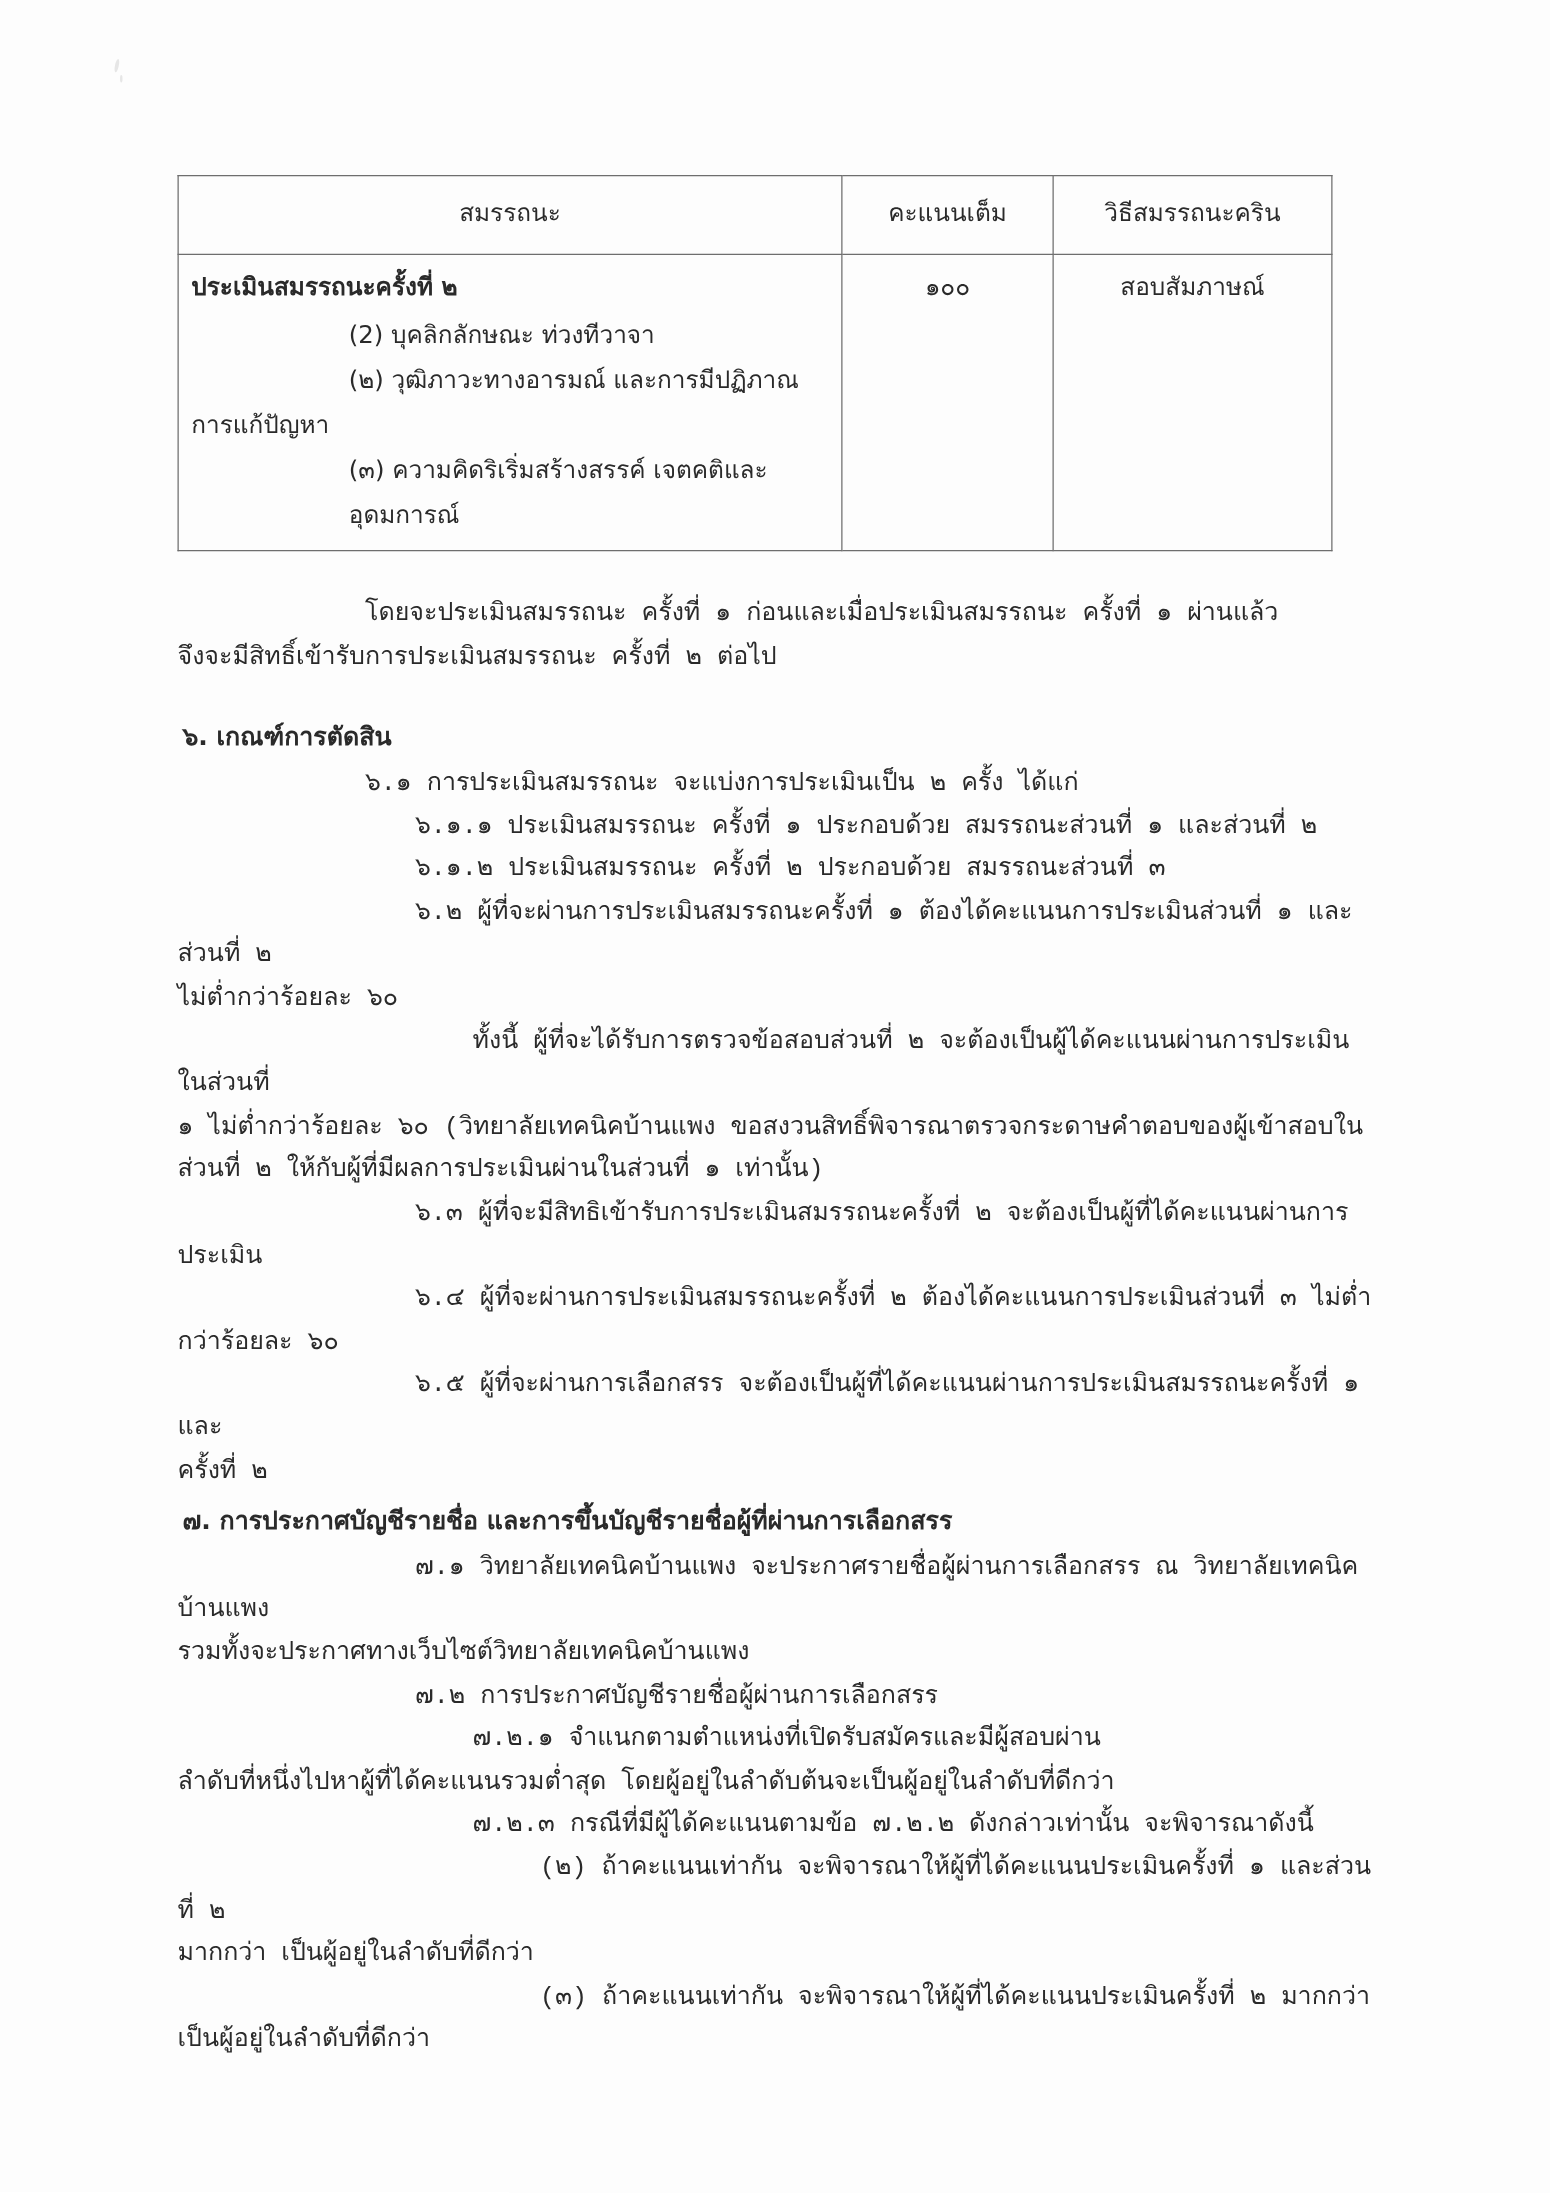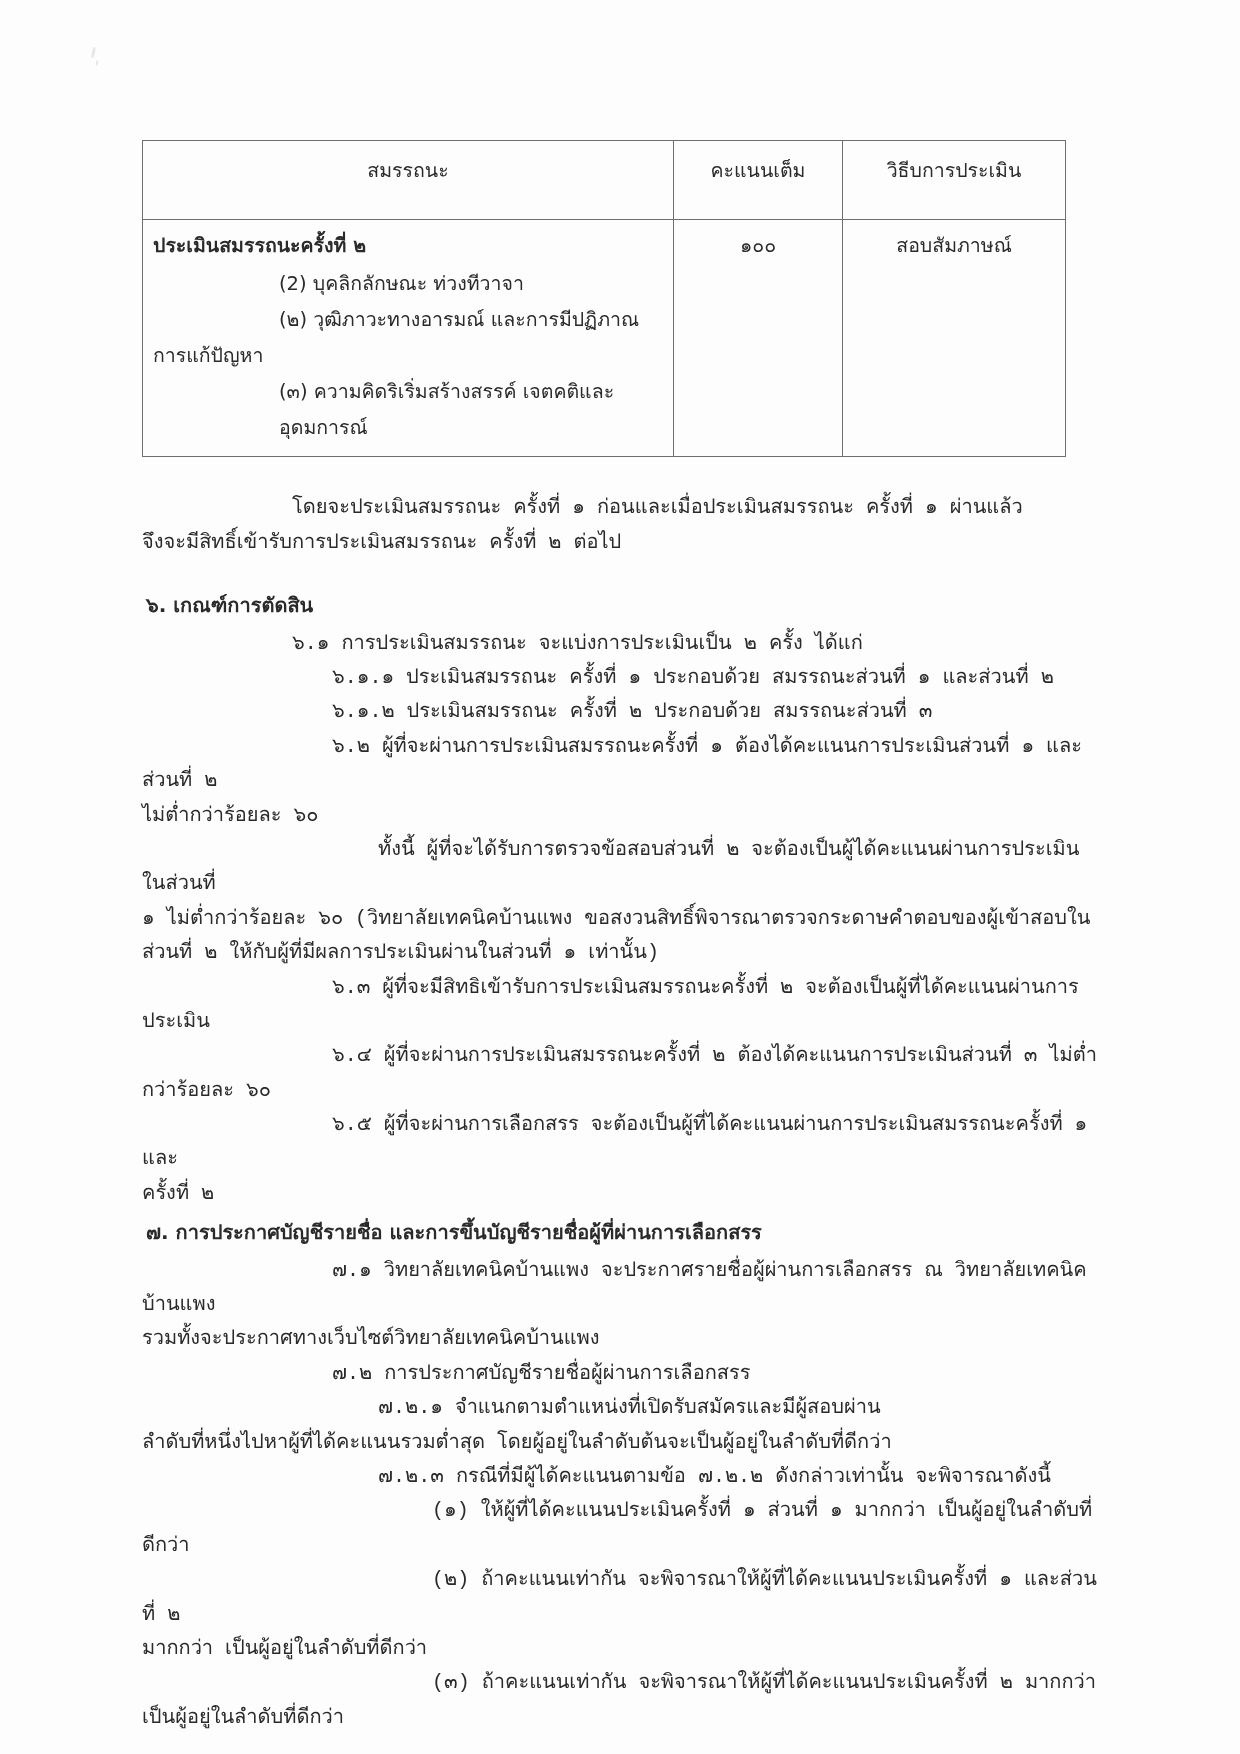--- a/index.html
+++ b/index.html
@@ -44,21 +44,21 @@
     line-height: 1.85;
   }
   table.assess td, table.assess th {
     border: 1px solid #6e6e6e;
     vertical-align: top;
     padding: 8px 10px 10px 10px;
     font-weight: normal;
   }
   table.assess thead th {
     padding-top: 12px;
-    padding-bottom: 30px;
+    padding-bottom: 14px;
     vertical-align: middle;
   }
   .col-competency { width: 510px; }
   .col-score      { width: 148px; }
   .col-method     { width: 202px; }
 
   .cell-center { text-align: center; }
   .row-title   { font-weight: bold; display: block; margin-bottom: 2px; }
   .sub-item    { display: block; padding-left: 126px; }
   .hang-left   { display: block; padding-left: 0; }
@@ -96,21 +96,21 @@
   <span class="scan-speck speck-a"></span>
   <span class="scan-speck speck-b"></span>
 
   <div class="content">
 
     <table class="assess">
       <thead>
         <tr>
           <th class="col-competency">สมรรถนะ</th>
           <th class="col-score">คะแนนเต็ม</th>
-          <th class="col-method">วิธีบการประเมิน</th>
+          <th class="col-method">วิธีสมรรถนะคริน</th>
         </tr>
       </thead>
       <tbody>
         <tr>
           <td class="col-competency body-cell">
             <span class="row-title">ประเมินสมรรถนะครั้งที่ ๒</span>
             <span class="sub-item">(2) บุคลิกลักษณะ ท่วงทีวาจา</span>
             <span class="sub-item">(๒) วุฒิภาวะทางอารมณ์ และการมีปฏิภาณ</span>
             <span class="hang-left">การแก้ปัญหา</span>
             <span class="sub-item">(๓) ความคิดริเริ่มสร้างสรรค์ เจตคติและ</span>
@@ -141,20 +141,19 @@
     <p class="para indent-2">๖.๕ ผู้ที่จะผ่านการเลือกสรร  จะต้องเป็นผู้ที่ได้คะแนนผ่านการประเมินสมรรถนะครั้งที่ ๑ และ</p>
     <p class="para indent-0">ครั้งที่ ๒</p>
 
     <p class="heading">๗. การประกาศบัญชีรายชื่อ  และการขึ้นบัญชีรายชื่อผู้ที่ผ่านการเลือกสรร</p>
     <p class="para indent-2">๗.๑ วิทยาลัยเทคนิคบ้านแพง จะประกาศรายชื่อผู้ผ่านการเลือกสรร  ณ วิทยาลัยเทคนิคบ้านแพง</p>
     <p class="para indent-0">รวมทั้งจะประกาศทางเว็บไซต์วิทยาลัยเทคนิคบ้านแพง</p>
     <p class="para indent-2">๗.๒ การประกาศบัญชีรายชื่อผู้ผ่านการเลือกสรร</p>
     <p class="para indent-3">๗.๒.๑ จำแนกตามตำแหน่งที่เปิดรับสมัครและมีผู้สอบผ่าน</p>
     <p class="para indent-0">ลำดับที่หนึ่งไปหาผู้ที่ได้คะแนนรวมต่ำสุด  โดยผู้อยู่ในลำดับต้นจะเป็นผู้อยู่ในลำดับที่ดีกว่า</p>
     <p class="para indent-3">๗.๒.๓ กรณีที่มีผู้ได้คะแนนตามข้อ ๗.๒.๒ ดังกล่าวเท่านั้น  จะพิจารณาดังนี้</p>
-    <p class="para indent-4">(๑) ให้ผู้ที่ได้คะแนนประเมินครั้งที่ ๑ ส่วนที่ ๑ มากกว่า เป็นผู้อยู่ในลำดับที่ดีกว่า</p>
     <p class="para indent-4">(๒) ถ้าคะแนนเท่ากัน  จะพิจารณาให้ผู้ที่ได้คะแนนประเมินครั้งที่ ๑ และส่วนที่ ๒</p>
     <p class="para indent-0">มากกว่า  เป็นผู้อยู่ในลำดับที่ดีกว่า</p>
     <p class="para indent-4">(๓) ถ้าคะแนนเท่ากัน  จะพิจารณาให้ผู้ที่ได้คะแนนประเมินครั้งที่ ๒ มากกว่า</p>
     <p class="para indent-0">เป็นผู้อยู่ในลำดับที่ดีกว่า</p>
 
   </div>
 </div>
 
 </body></html>

